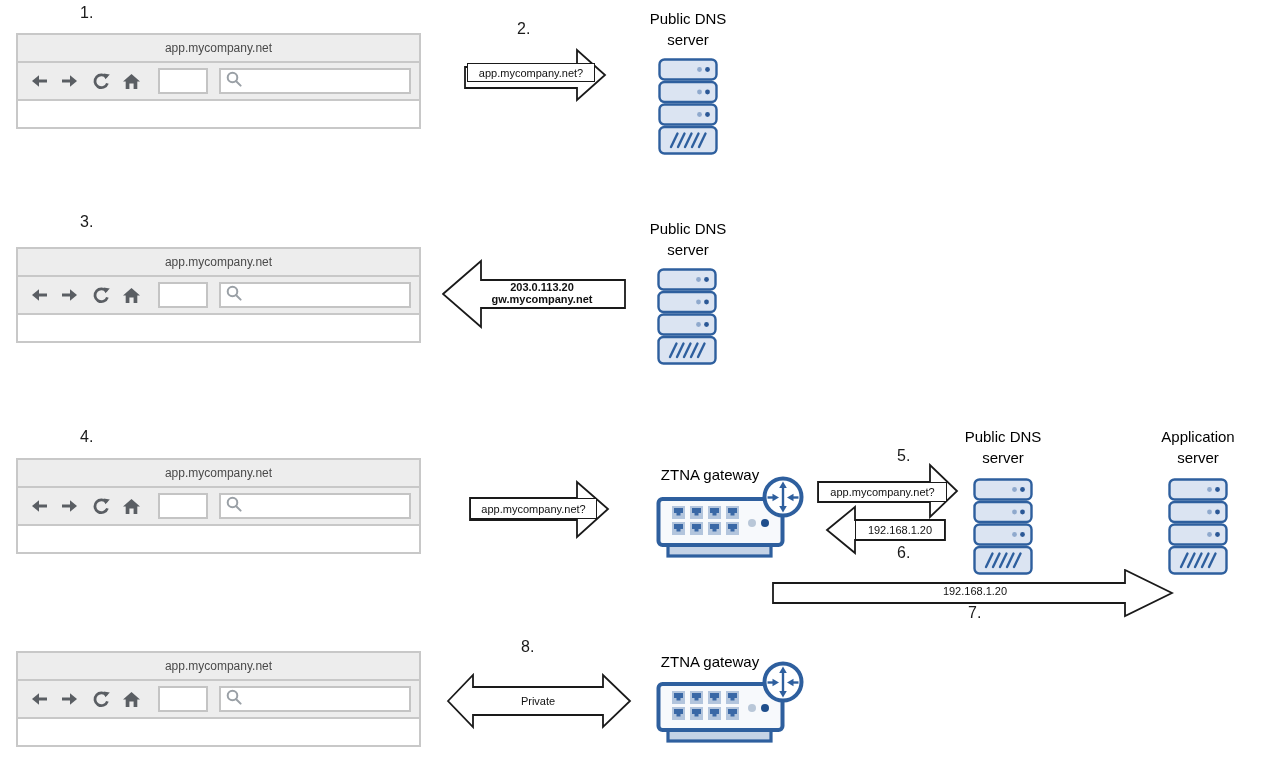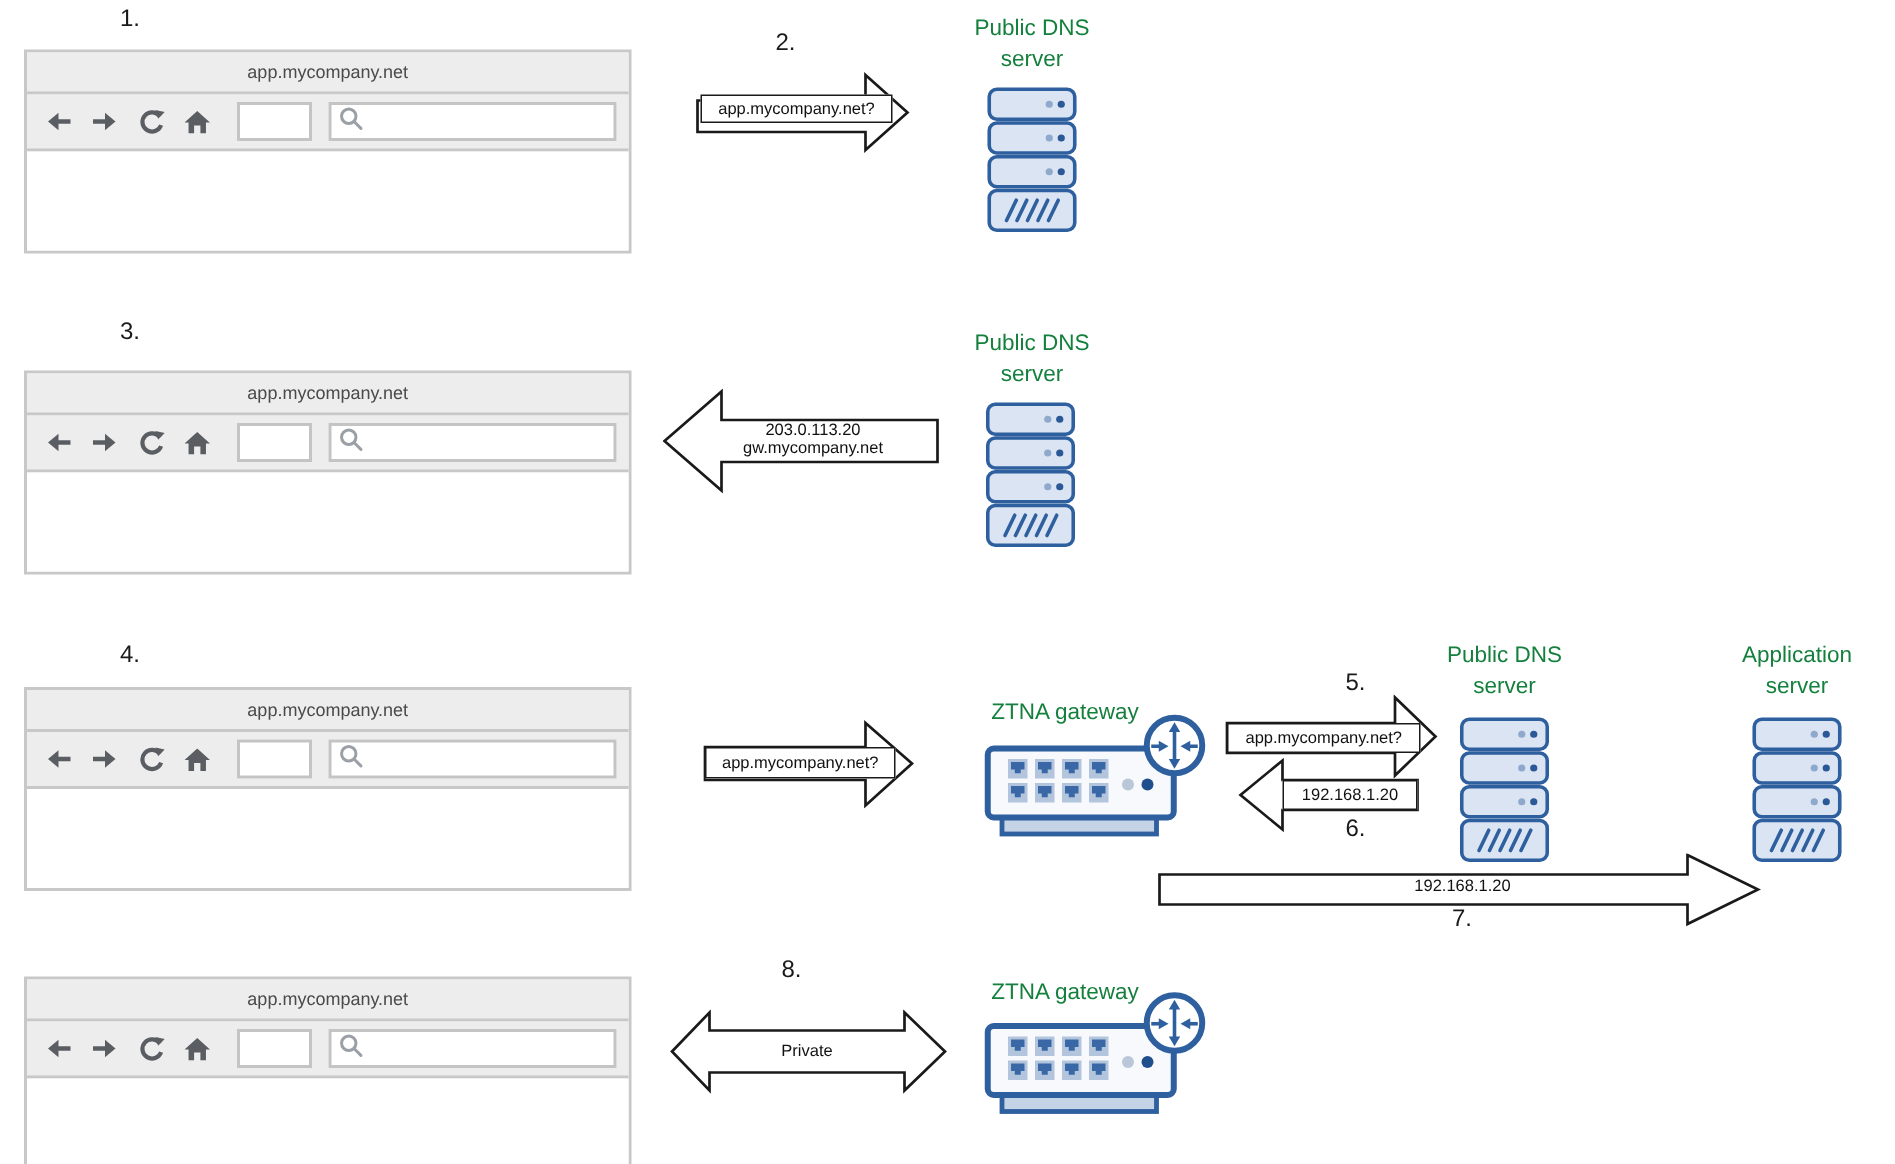--- a/index.html
+++ b/index.html
@@ -3,34 +3,34 @@
 <meta charset="utf-8">
 <style>
   html,body { margin:0; padding:0; background:#fff; }
   .canvas { position:relative; width:1263px; height:776px; background:#fff;
             font-family:"Liberation Sans", sans-serif; overflow:hidden; color:#1a1a1a; }
 
   
   .stepnum { position:absolute; font-size:16px; color:#1a1a1a; white-space:nowrap; }
 
   
-  .node-label { position:absolute; font-size:15px; line-height:21px; text-align:center; color:#15803d; }
+  .node-label { position:absolute; font-size:15px; line-height:21px; text-align:center; color:#000000; }
 
   
   .abox { position:absolute; background:#fff; border:1.5px solid #1a1a1a; box-sizing:border-box;
           display:flex; align-items:center; justify-content:center; font-size:11px; color:#111;
           white-space:nowrap; z-index:3; }
   .atext { position:absolute; font-size:11px; line-height:12px; color:#111; text-align:center;
            white-space:nowrap; z-index:3; }
 
   .arrow-svg { position:absolute; z-index:2; }
   .node-svg { position:absolute; z-index:1; }
 
   
-  .browser { position:absolute; width:405px; height:136px; border:2px solid #c8c8c8;
+  .browser { position:absolute; width:405px; height:96px; border:2px solid #c8c8c8;
              background:#fff; box-sizing:border-box; display:flex; flex-direction:column; z-index:2; }
   .b-title { height:26px; background:#ededed; border-bottom:2px solid #c8c8c8;
              display:flex; align-items:center; justify-content:center;
              font-size:12px; color:#4a4a4a; }
   .b-toolbar { height:36px; background:#ededed; border-bottom:2px solid #c8c8c8;
                display:flex; align-items:center; padding:0 8px 0 12px; box-sizing:content-box; }
   .tb-btn { display:flex; align-items:center; justify-content:center; margin-right:13px; }
   .mini-input { width:52px; height:26px; background:#fff; border:2px solid #c4c4c4;
                 margin-left:5px; box-sizing:border-box; }
   .search-box { width:202px; height:26px; background:#fff; border:2px solid #c4c4c4;
@@ -398,21 +398,21 @@
   </svg>
 
   <svg class="arrow-svg" style="left:463px;top:48px;" width="144" height="54" viewBox="0 0 144 54">
     <polygon points="2,19 114,19 114,2 142,27 114,52 114,40 2,40" fill="#fff" stroke="#1a1a1a" stroke-width="1.8"></polygon>
   </svg>
   <div class="abox" style="left:467px;top:63px;width:128px;height:19px;">app.mycompany.net?</div>
 
   <svg class="arrow-svg" style="left:442px;top:259px;" width="185" height="70" viewBox="0 0 185 70">
     <polygon points="1,35 39,2 39,21 183,21 183,49 39,49 39,68" fill="#fff" stroke="#1a1a1a" stroke-width="1.8"></polygon>
   </svg>
-  <div class="atext" style="left:476px;top:281px;width:132px;">
+  <div class="atext" style="left:476px;top:281px;width:132px;font-weight:bold;">
     <div>203.0.113.20</div>
     <div>gw.mycompany.net</div>
   </div>
 
   <svg class="arrow-svg" style="left:468px;top:480px;" width="142" height="59" viewBox="0 0 142 59">
     <polygon points="2,18 109,18 109,2 140,29 109,57 109,40 2,40" fill="#fff" stroke="#1a1a1a" stroke-width="1.8"></polygon>
   </svg>
   <div class="abox" style="left:470px;top:498px;width:127px;height:21px;">app.mycompany.net?</div>
 
   <svg class="arrow-svg" style="left:816px;top:463px;" width="143" height="56" viewBox="0 0 143 56">

